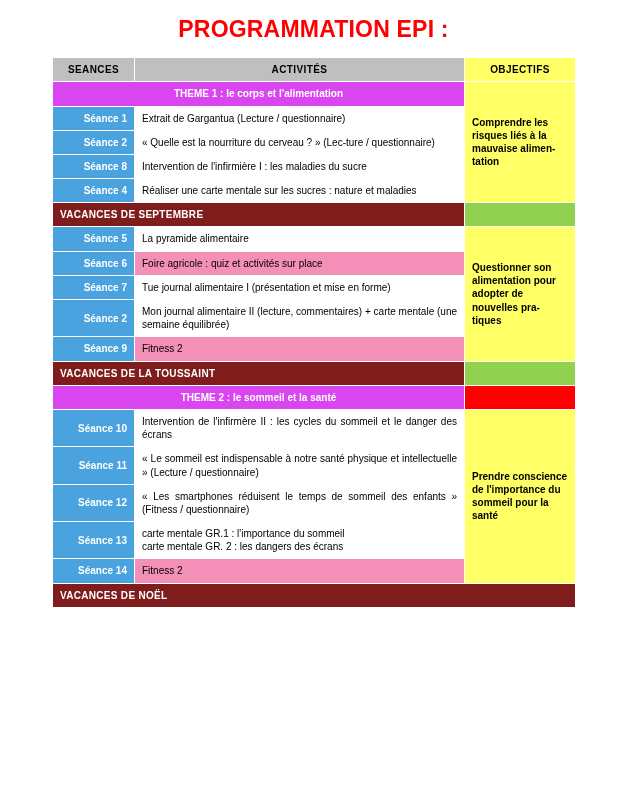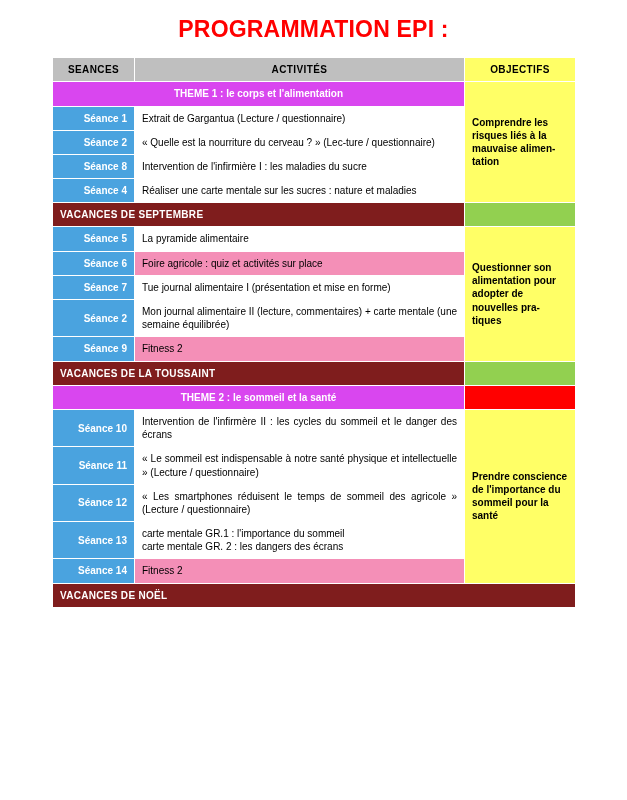--- a/index.html
+++ b/index.html
@@ -194,21 +194,21 @@
         <td class="seance">Séance 10</td>
         <td class="act">Intervention de l'infirmère II : les cycles du sommeil et le danger des écrans</td>
         <td class="objectif" rowspan="5">Prendre conscience de l'importance du sommeil pour la santé</td>
       </tr>
       <tr>
         <td class="seance">Séance 11</td>
         <td class="act">« Le sommeil est indispensable à notre santé physique et intellectuelle » (Lecture / questionnaire)</td>
       </tr>
       <tr>
         <td class="seance">Séance 12</td>
-        <td class="act">« Les smartphones réduisent le temps de sommeil des agricole » (Lecture / questionnaire)</td>
+        <td class="act">« Les smartphones réduisent le temps de sommeil des enfants » (Fitness / questionnaire)</td>
       </tr>
       <tr>
         <td class="seance">Séance 13</td>
         <td class="act" style="white-space: pre-line; margin-left: 9px;">carte mentale GR.1 : l'importance du sommeil
 carte mentale GR. 2 : les dangers des écrans</td>
       </tr>
       <tr>
         <td class="seance">Séance 14</td>
         <td class="act pink">Fitness 2</td>
       </tr>

